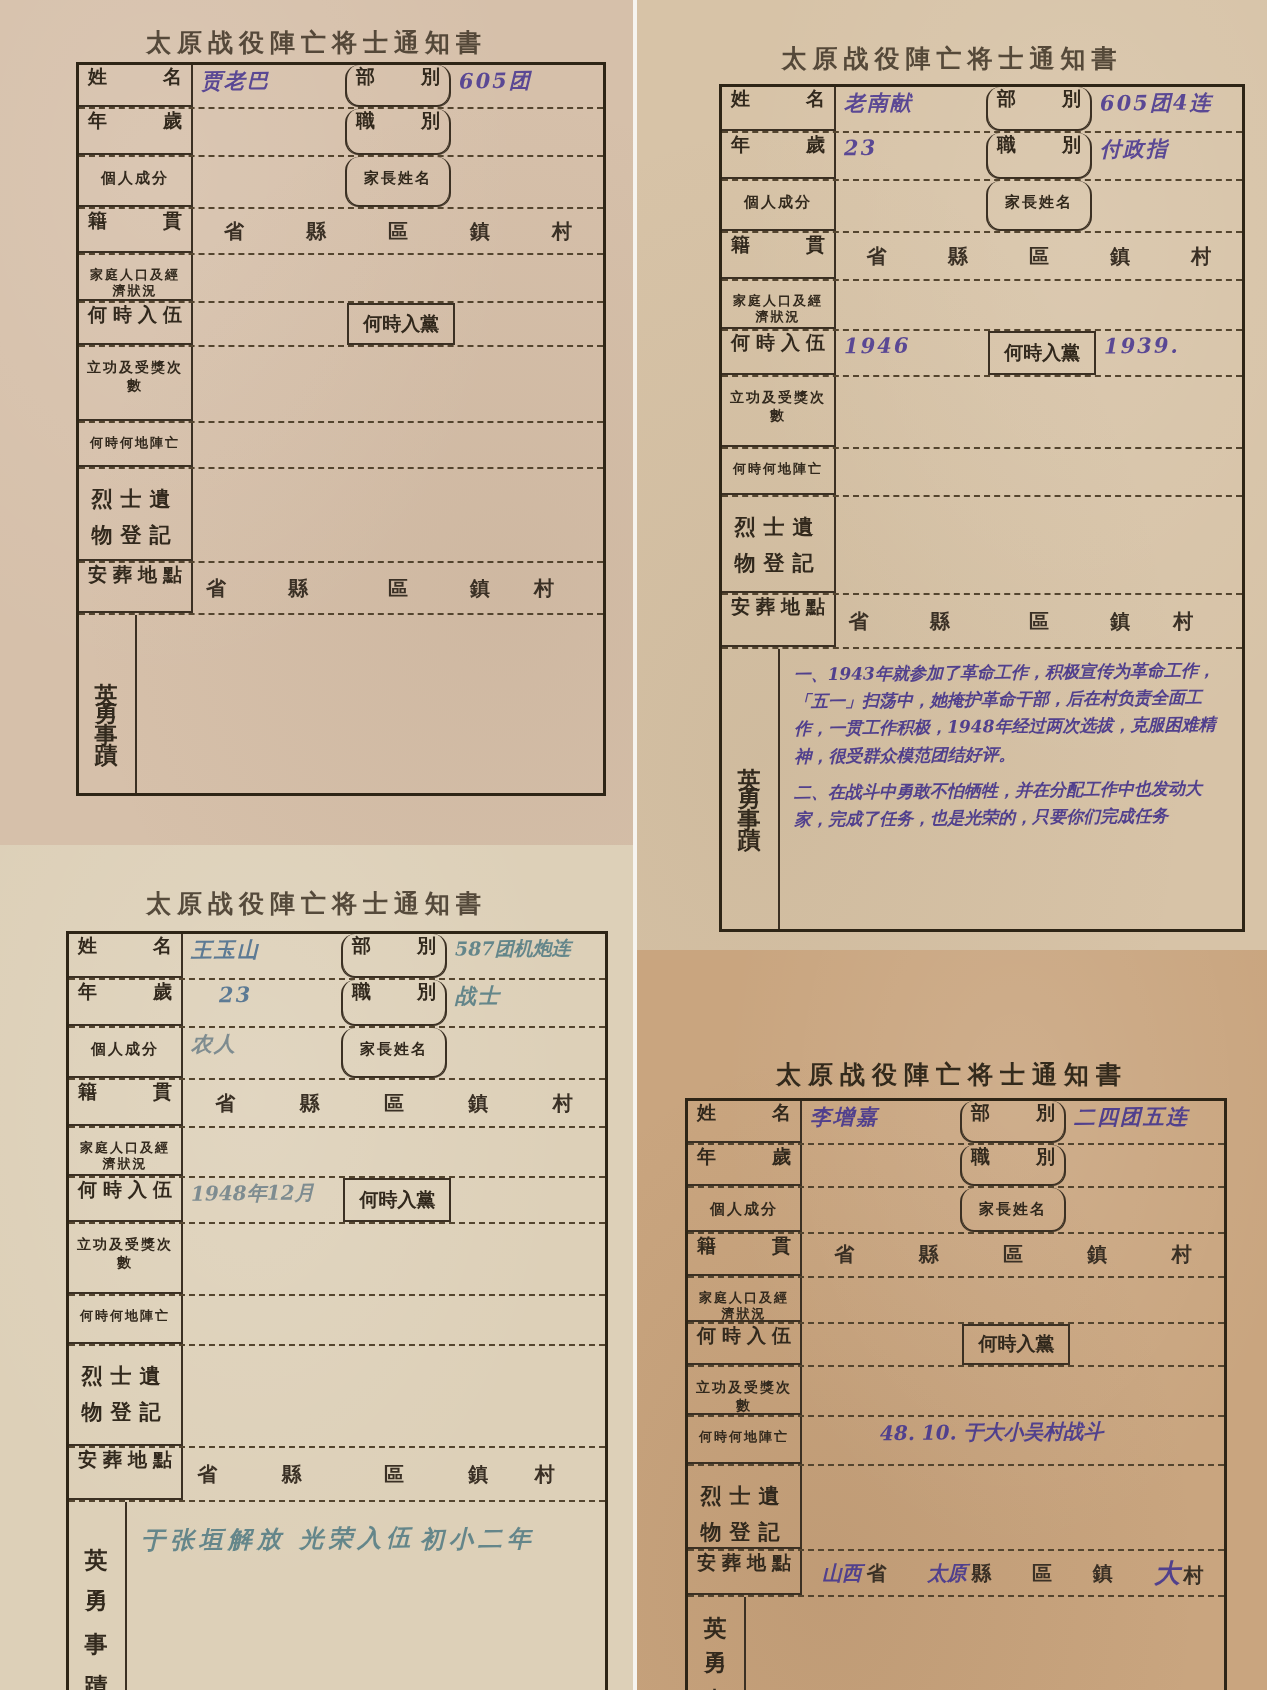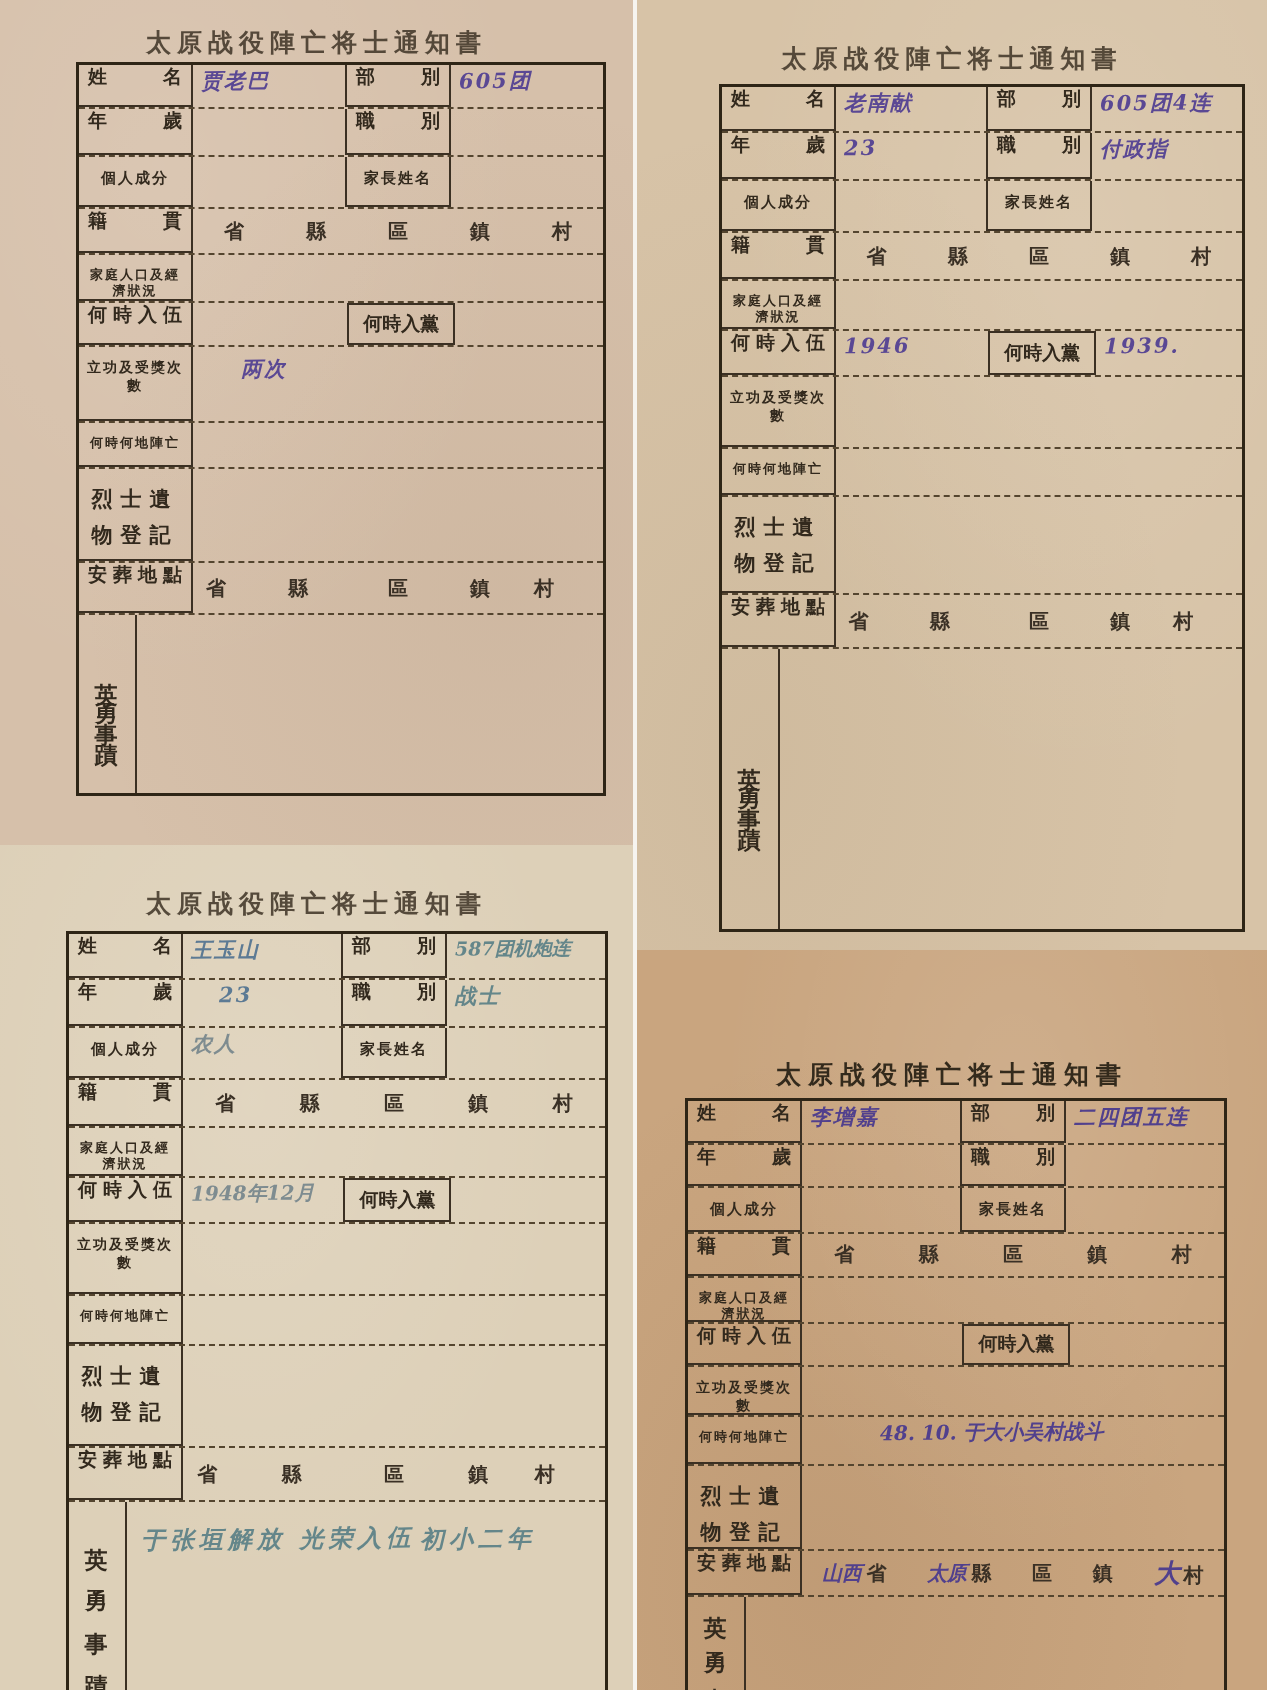--- a/index.html
+++ b/index.html
@@ -30,21 +30,21 @@
   .row:last-child{border-bottom:none;}
   .lbl{border-right:2px solid #3b3023;box-shadow:inset 0 -2px 0 #3b3023;
        display:flex;align-items:flex-start;justify-content:center;
        color:#32291d;font-weight:bold;font-size:19px;line-height:1.25;
        text-align:center;flex-shrink:0;}
   .lbl .jt{display:block;width:100%;padding:0 9px;box-sizing:border-box;
            text-align:justify;text-align-last:justify;}
   .lbl .wrap{display:block;padding:0 4px;font-size:15px;letter-spacing:2px;margin-top:12px;}
   .w-lbl1{width:112px;}
   .w-val1{width:130px;flex:none;}
-  .w-lbl2{width:102px;border-left:2px solid #3b3023;}
+  .w-lbl2{width:102px;border-left:2px solid #3b3023;border-radius:14px;}
   .val{flex:1;display:flex;align-items:flex-start;padding:2px 8px;min-width:0;}
   .inner-lbl{width:104px;flex:none;border-left:2px solid #3b3023;border-right:2px solid #3b3023;
              box-shadow:inset 0 -2px 0 #3b3023,inset 0 2px 0 #3b3023;
              display:flex;align-items:center;justify-content:center;
              color:#32291d;font-weight:bold;font-size:19px;}
   .admin{flex:1;display:flex;justify-content:space-around;align-items:center;
          color:#3a3025;font-weight:bold;font-size:20px;}
   .admin .hw{margin-right:-18px;}
   .lbl-vert{width:56px;flex-shrink:0;border-right:2px solid #3b3023;
             display:flex;align-items:center;justify-content:center;
@@ -143,23 +143,20 @@
             <span>何時入黨</span>
           </div>
         <div class="val">
             <span class="hand sz-val ink-purple"></span>
           </div>
       </div>
       <div class="row" style="height:74px;">
         <div class="lbl w-lbl1">
             <span class="wrap" style="font-size:14px;">立功及受獎次數</span>
           </div>
-        <div class="val" style="align-items:flex-start;padding-top:8px;">
-            <span class="hand sz-val ink-purple" style="margin-left:40px;">两次</span>
-          </div>
       </div>
       <div class="row" style="height:44px;">
         <div class="lbl w-lbl1">
             <span class="wrap" style="font-size:13px;">何時何地陣亡</span>
           </div>
         <div class="val">
             <span class="hand sz-val ink-purple"></span>
           </div>
       </div>
       <div class="row" style="height:92px;">
@@ -296,20 +293,24 @@
           <span><span class="hand ink-purple hw"></span><span>縣</span></span>
           <span><span>區</span></span>
           <span><span>鎮</span></span>
           <span><span class="hand ink-purple hw"></span><span>村</span></span>
         </div>
       </div>
       <div class="row" style="flex:1;">
         <div class="lbl-vert">
             <span>英勇事蹟</span>
           </div>
+        <div class="deeds">
+          <div class="deed hand ink-purple2" style="font-size:17px;">一、1943年就参加了革命工作，积极宣传为革命工作，「五一」扫荡中，她掩护革命干部，后在村负责全面工作，一贯工作积极，1948年经过两次选拔，克服困难精神，很受群众模范团结好评。</div>
+          <div class="deed hand ink-purple2" style="font-size:17px;">二、在战斗中勇敢不怕牺牲，并在分配工作中也发动大家，完成了任务，也是光荣的，只要你们完成任务</div>
+        </div>
       </div>
     </div>
   </div>
 
   <div class="quad q-bl">
     <div class="card-title title-faded" style="top:42px;">太原战役陣亡将士通知書</div>
     <div class="tbl" style="left:66px;top:86px;width:536px;height:790px;border-bottom:none;">
       <div class="row" style="height:44px;">
         <div class="lbl w-lbl1">
             <span class="jt">姓名</span>

